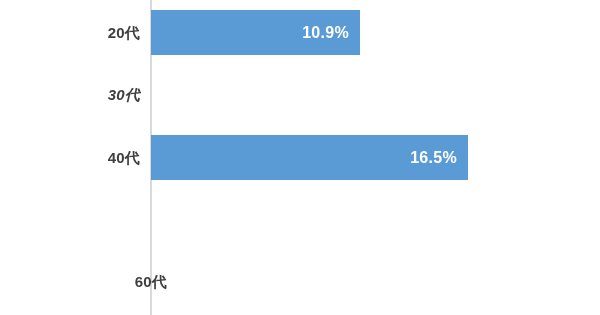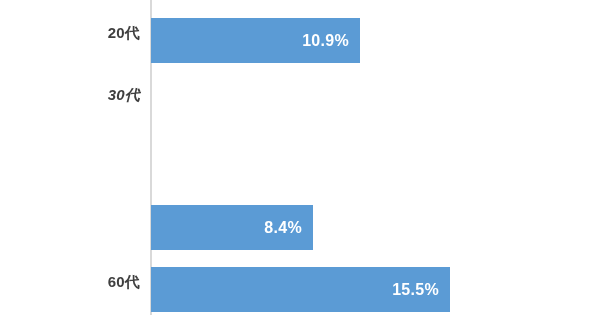--- a/index.html
+++ b/index.html
@@ -50,21 +50,21 @@
     font-weight: bold;
     color: #3f3f3f;
     letter-spacing: 0.2px;
     line-height: 45px;
     height: 45px;
     white-space: nowrap;
   }
   .bar {
     position: absolute;
     left: 151px;
-    top: 8px;
+    top: 0;
     height: 45px;
     background: #5b9bd5;
     display: flex;
     align-items: center;
     justify-content: flex-end;
     box-sizing: border-box;
     padding-right: 11px;
   }
   .bar-value {
     font-size: 16px;
@@ -87,28 +87,28 @@
       <span class="cat-label">20代</span>
       <div class="bar" style="width:209px;">
         <span class="bar-value">10.9%</span>
       </div>
     </div>
 
     <div class="bar-row" style="top:72px;font-style:italic;">
       <span class="cat-label">30代</span>
     </div>
 
-
-    <div class="bar-row" style="top:197px;">
-      <div class="bar" style="width:162px;">
-        <span class="bar-value">8.4%</span>
+    <div class="bar-row" style="top:135px;">
+      <span class="cat-label">40代</span>
+      <div class="bar" style="width:317px;">
+        <span class="bar-value">16.5%</span>
       </div>
     </div>
 
-    <div class="bar-row" style="top:259px;">
+    <div class="bar-row" style="top:197px;">
+    </div>
+
+    <div class="bar-row" style="top:259px;margin-left:27px;">
       <span class="cat-label">60代</span>
-      <div class="bar" style="width:299px;">
-        <span class="bar-value">15.5%</span>
-      </div>
     </div>
 
   </div>
 </div>
 
 </body></html>

